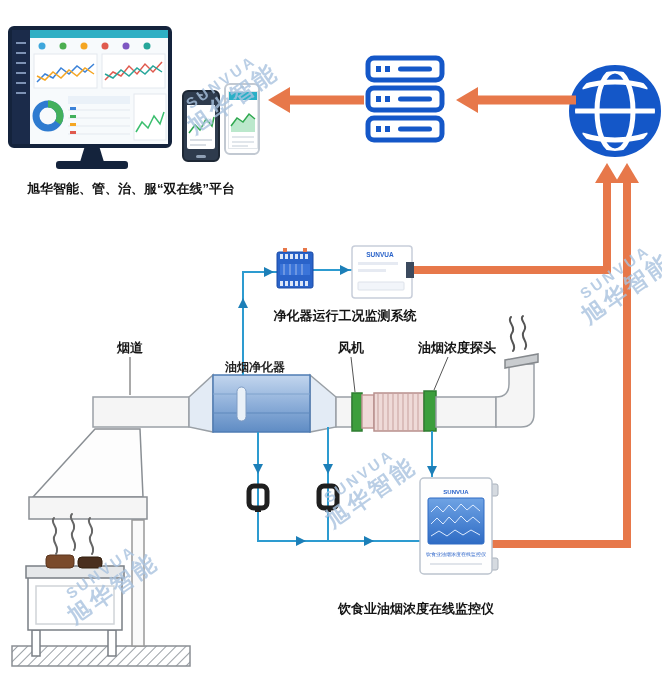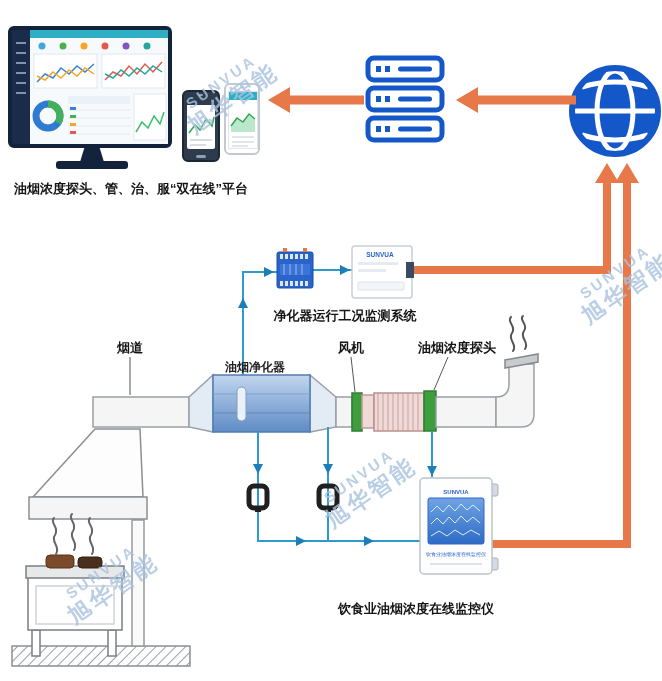--- a/index.html
+++ b/index.html
@@ -334,21 +334,21 @@
         <rect x="0" y="0" width="28" height="8" fill="#2BAFC6"></rect>
         <path d="M2,34 L8,26 L14,30 L20,22 L26,27 L26,40 L2,40 Z" fill="#3BBE6E" opacity="0.35"></path>
         <polyline points="2,34 8,26 14,30 20,22 26,27" fill="none" stroke="#2FA84F" stroke-width="1.5"></polyline>
         <rect x="3" y="44" width="22" height="2" fill="#E1E6EB"></rect>
         <rect x="3" y="49" width="22" height="2" fill="#E1E6EB"></rect>
         <rect x="3" y="53" width="16" height="2" fill="#E1E6EB"></rect>
       </svg>
     </div>
   </div>
 
-  <div id="cap-platform" class="caption">油烟浓度探头、管、治、服“双在线”平台</div>
+  <div id="cap-platform" class="caption">旭华智能、管、治、服“双在线”平台</div>
 
   <div id="wm1" class="wm">
     <div class="l1">SUNVUA</div>
     <div class="l2">旭华智能</div>
   </div>
   <div id="wm2" class="wm">
     <div class="l1">SUNVUA</div>
     <div class="l2">旭华智能</div>
   </div>
   <div id="wm3" class="wm">

